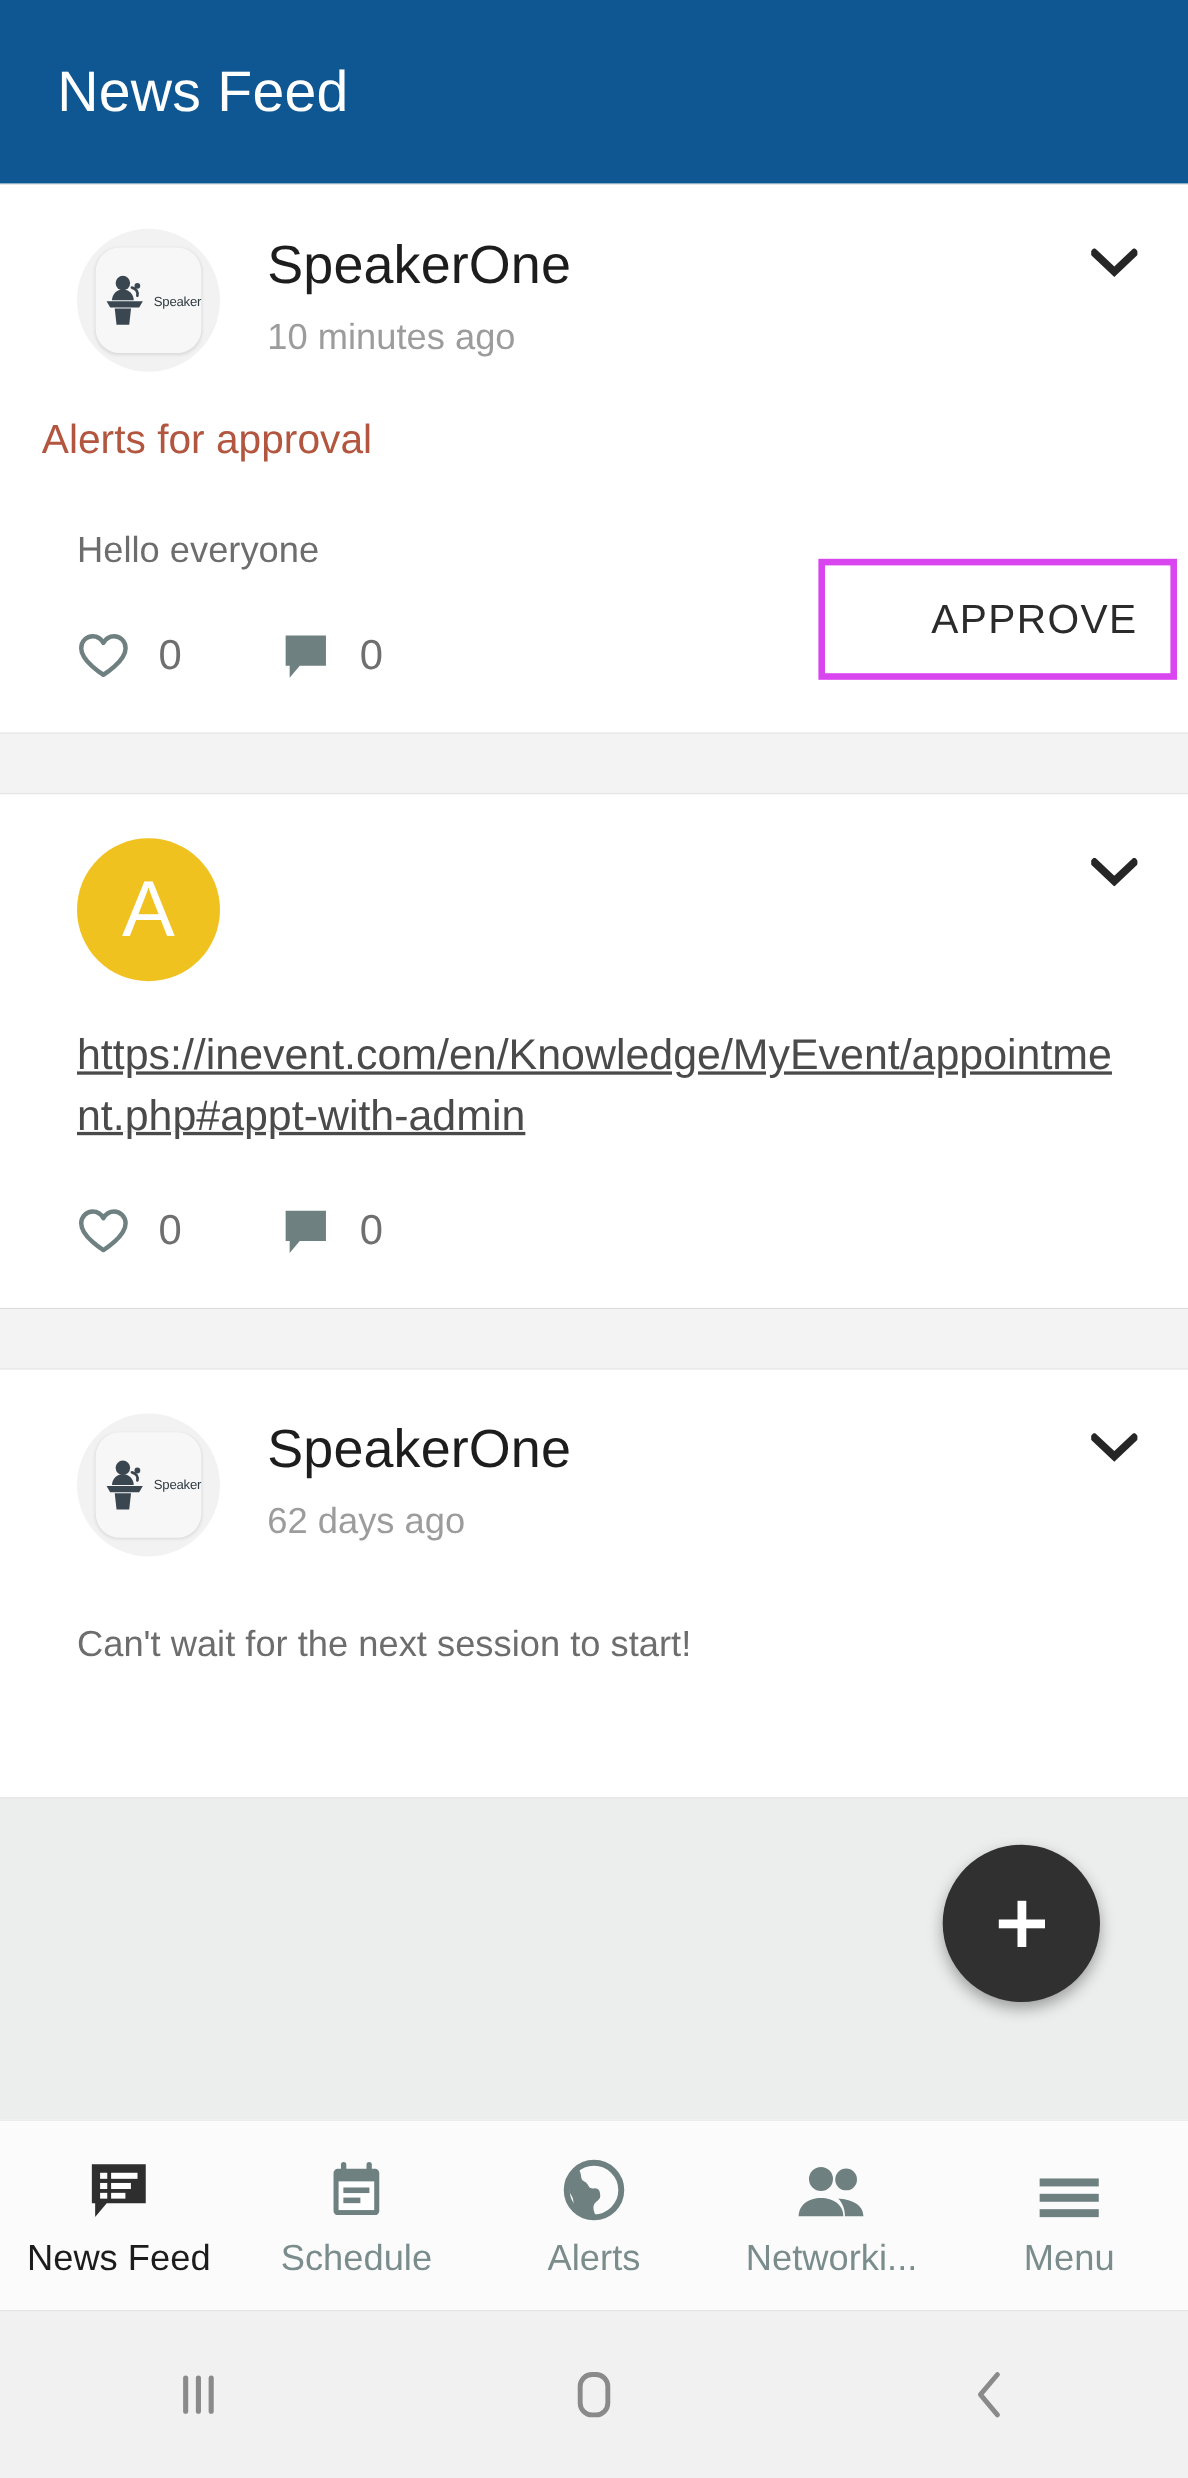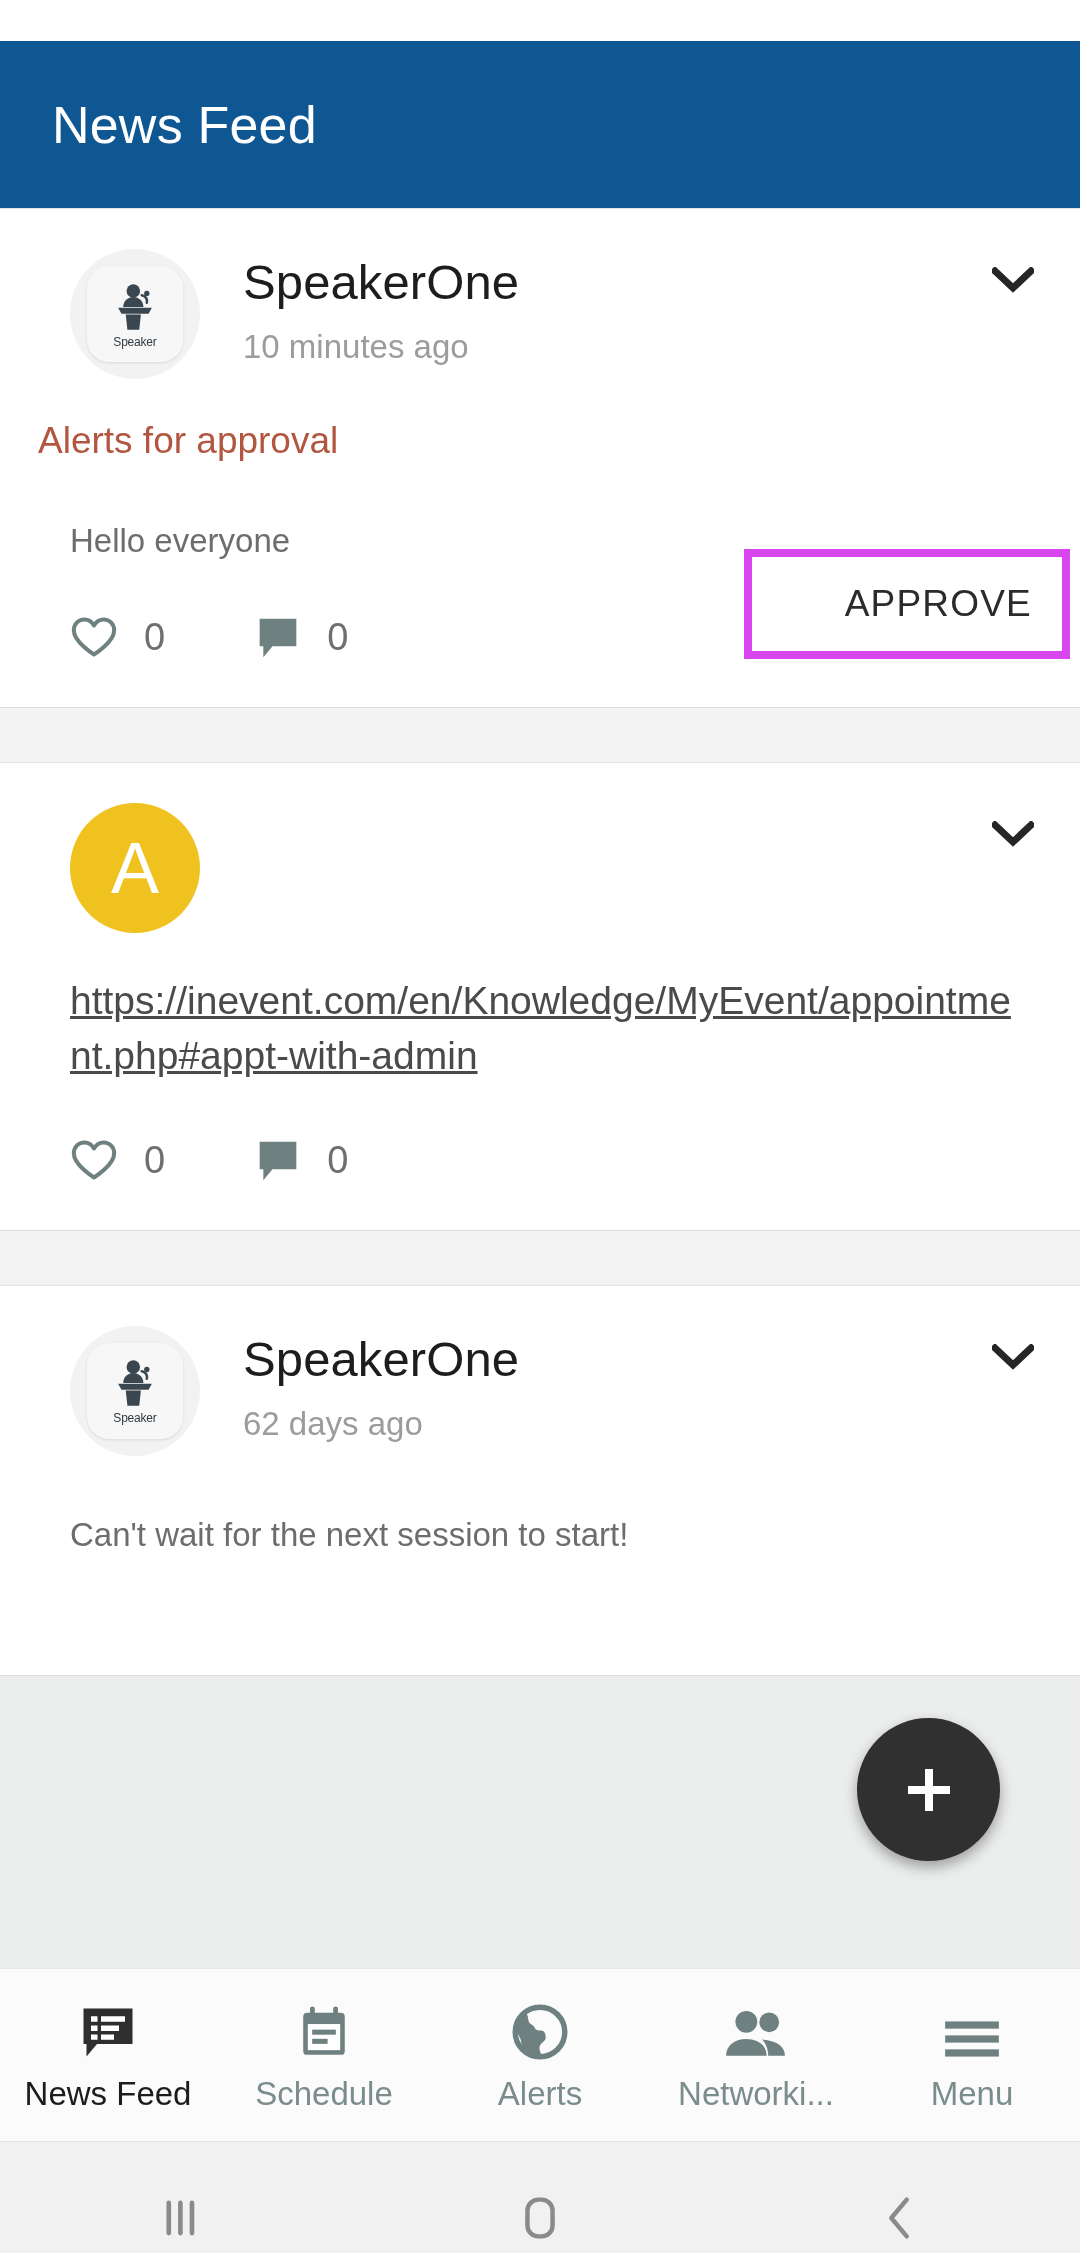--- a/index.html
+++ b/index.html
@@ -2,21 +2,21 @@
 <html><head>
 <meta charset="utf-8">
 <style>
   * { margin:0; padding:0; box-sizing:border-box; }
   html, body {
     width:1080px; height:2253px;
     background:#ffffff;
     font-family:"Liberation Sans", sans-serif;
     overflow:hidden;
   }
-  .phone { position:relative; width:1080px; height:1580px; background:#f2f2f2;margin-top:41px; }
+  .phone { position:relative; width:1080px; height:1580px; background:#f2f2f2; }
 
   
   .appbar {
     position:absolute; top:0; left:0; width:1080px; height:167px;
     background:#0f5793; display:flex; align-items:center;
   }
   .appbar-title {
     color:#ffffff; font-size:52px; font-weight:400;
     letter-spacing:0.2px; margin-left:52px; line-height:1;
   }
@@ -38,21 +38,21 @@
 
   .avatar {
     width:130px; height:130px; border-radius:50%;
     flex:0 0 130px; display:flex; align-items:center; justify-content:center;
     position:relative;
   }
   .avatar.speaker { background:#f2f2f2; }
   .spk-badge {
     width:96px; height:96px; border-radius:22px; background:#f7f7f7;
     box-shadow:0 1px 3px rgba(0,0,0,.10);
-    display:flex; flex-direction:column; align-items:center; justify-content:center;
+    display:flex; flex-direction:row; align-items:center; justify-content:center;
   }
   .spk-badge svg { display:block; }
   .spk-label { font-size:12px; color:#2f3a41; margin-top:1px; letter-spacing:-0.2px; }
 
   .avatar.letter {
     background:#f0c220; color:#ffffff;
     font-size:72px; font-weight:400; line-height:130px; text-align:center; display:block;
   }
 
   .post-meta { margin-left:43px; padding-top:8px; flex:1 1 auto; min-width:0; }
@@ -74,21 +74,21 @@
 
   
   .post-foot { display:flex; align-items:center; padding:54px 0 48px 70px; position:relative; }
   .react { display:flex; align-items:center; }
   .react + .react { margin-left:90px; }
   .react-count { font-size:38px; color:#6f6f6f; margin-left:26px; line-height:1; }
 
   
   .approve-wrap {
     position:absolute; right:10px; top:-12px;
-    border:8px solid #d946ef; background:#ffffff;
+    border:6px solid #d946ef; background:#ffffff;
     width:326px; height:110px; display:flex; align-items:center; justify-content:flex-end;
   }
   .approve-label {
     font-size:37px; color:#2b2b2b; letter-spacing:1.2px;
     padding-right:30px; font-weight:400;
   }
 
   
   .fab {
     position:absolute; left:857px; top:1677px;

